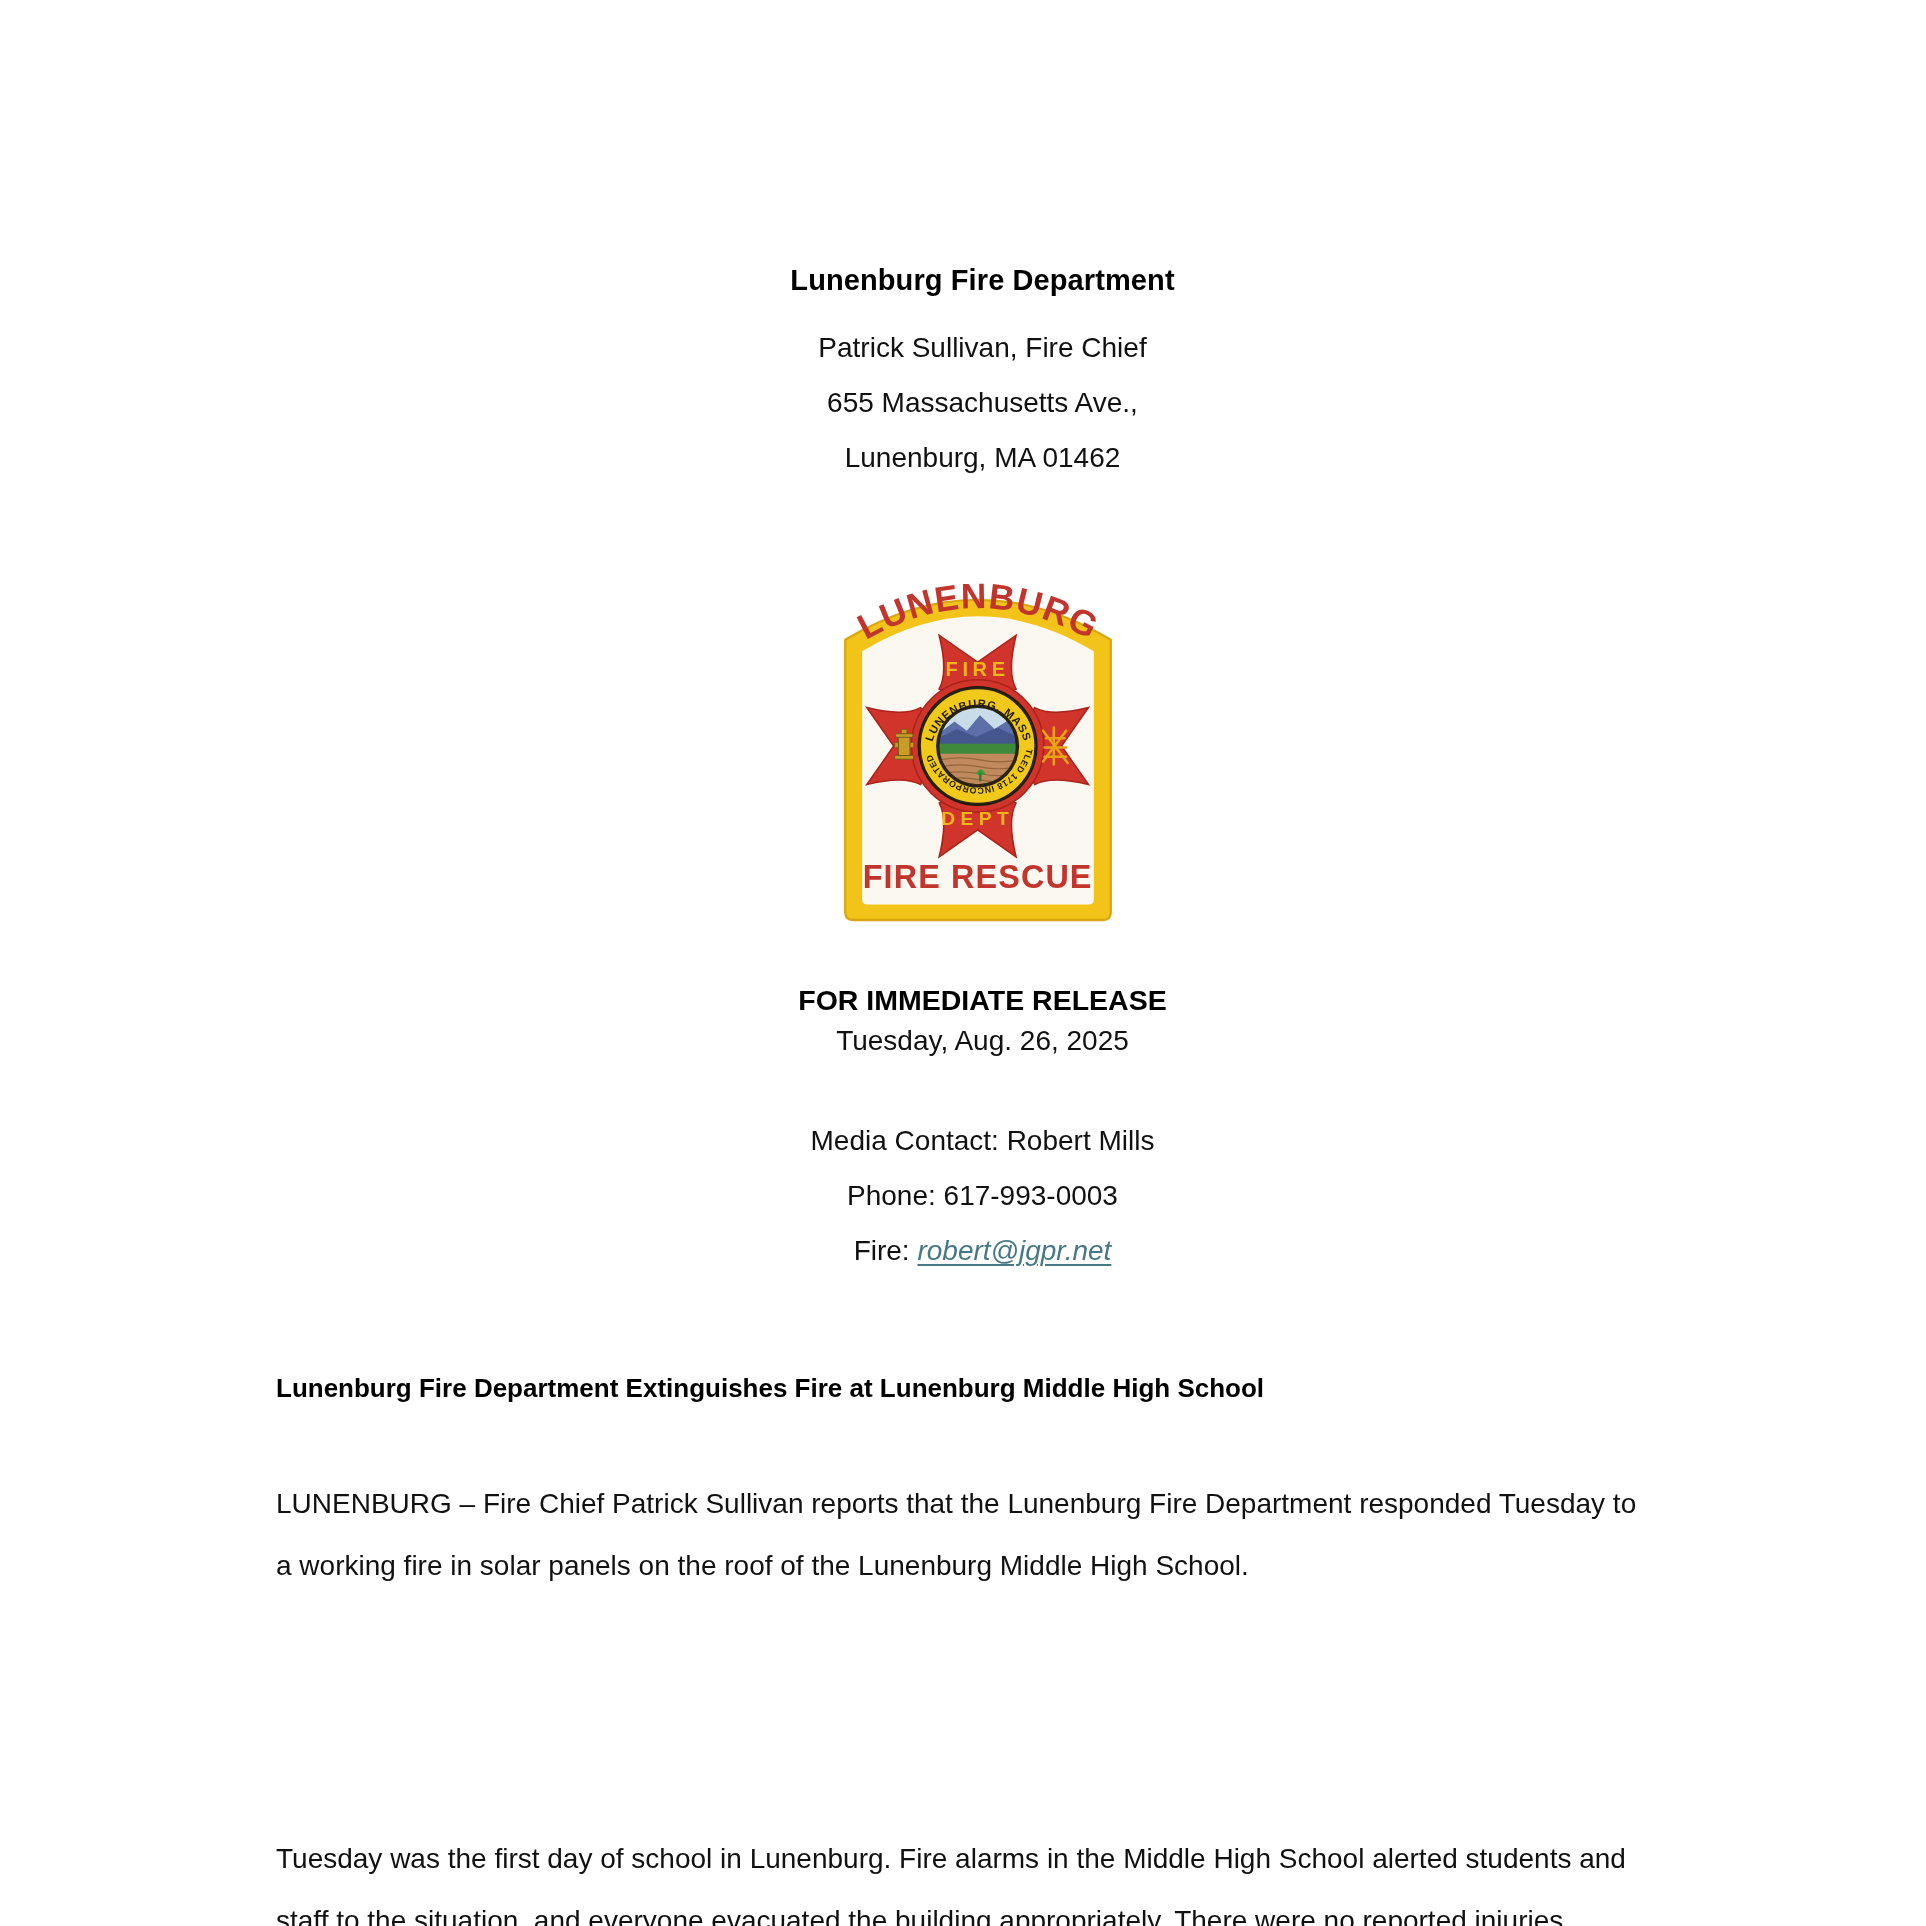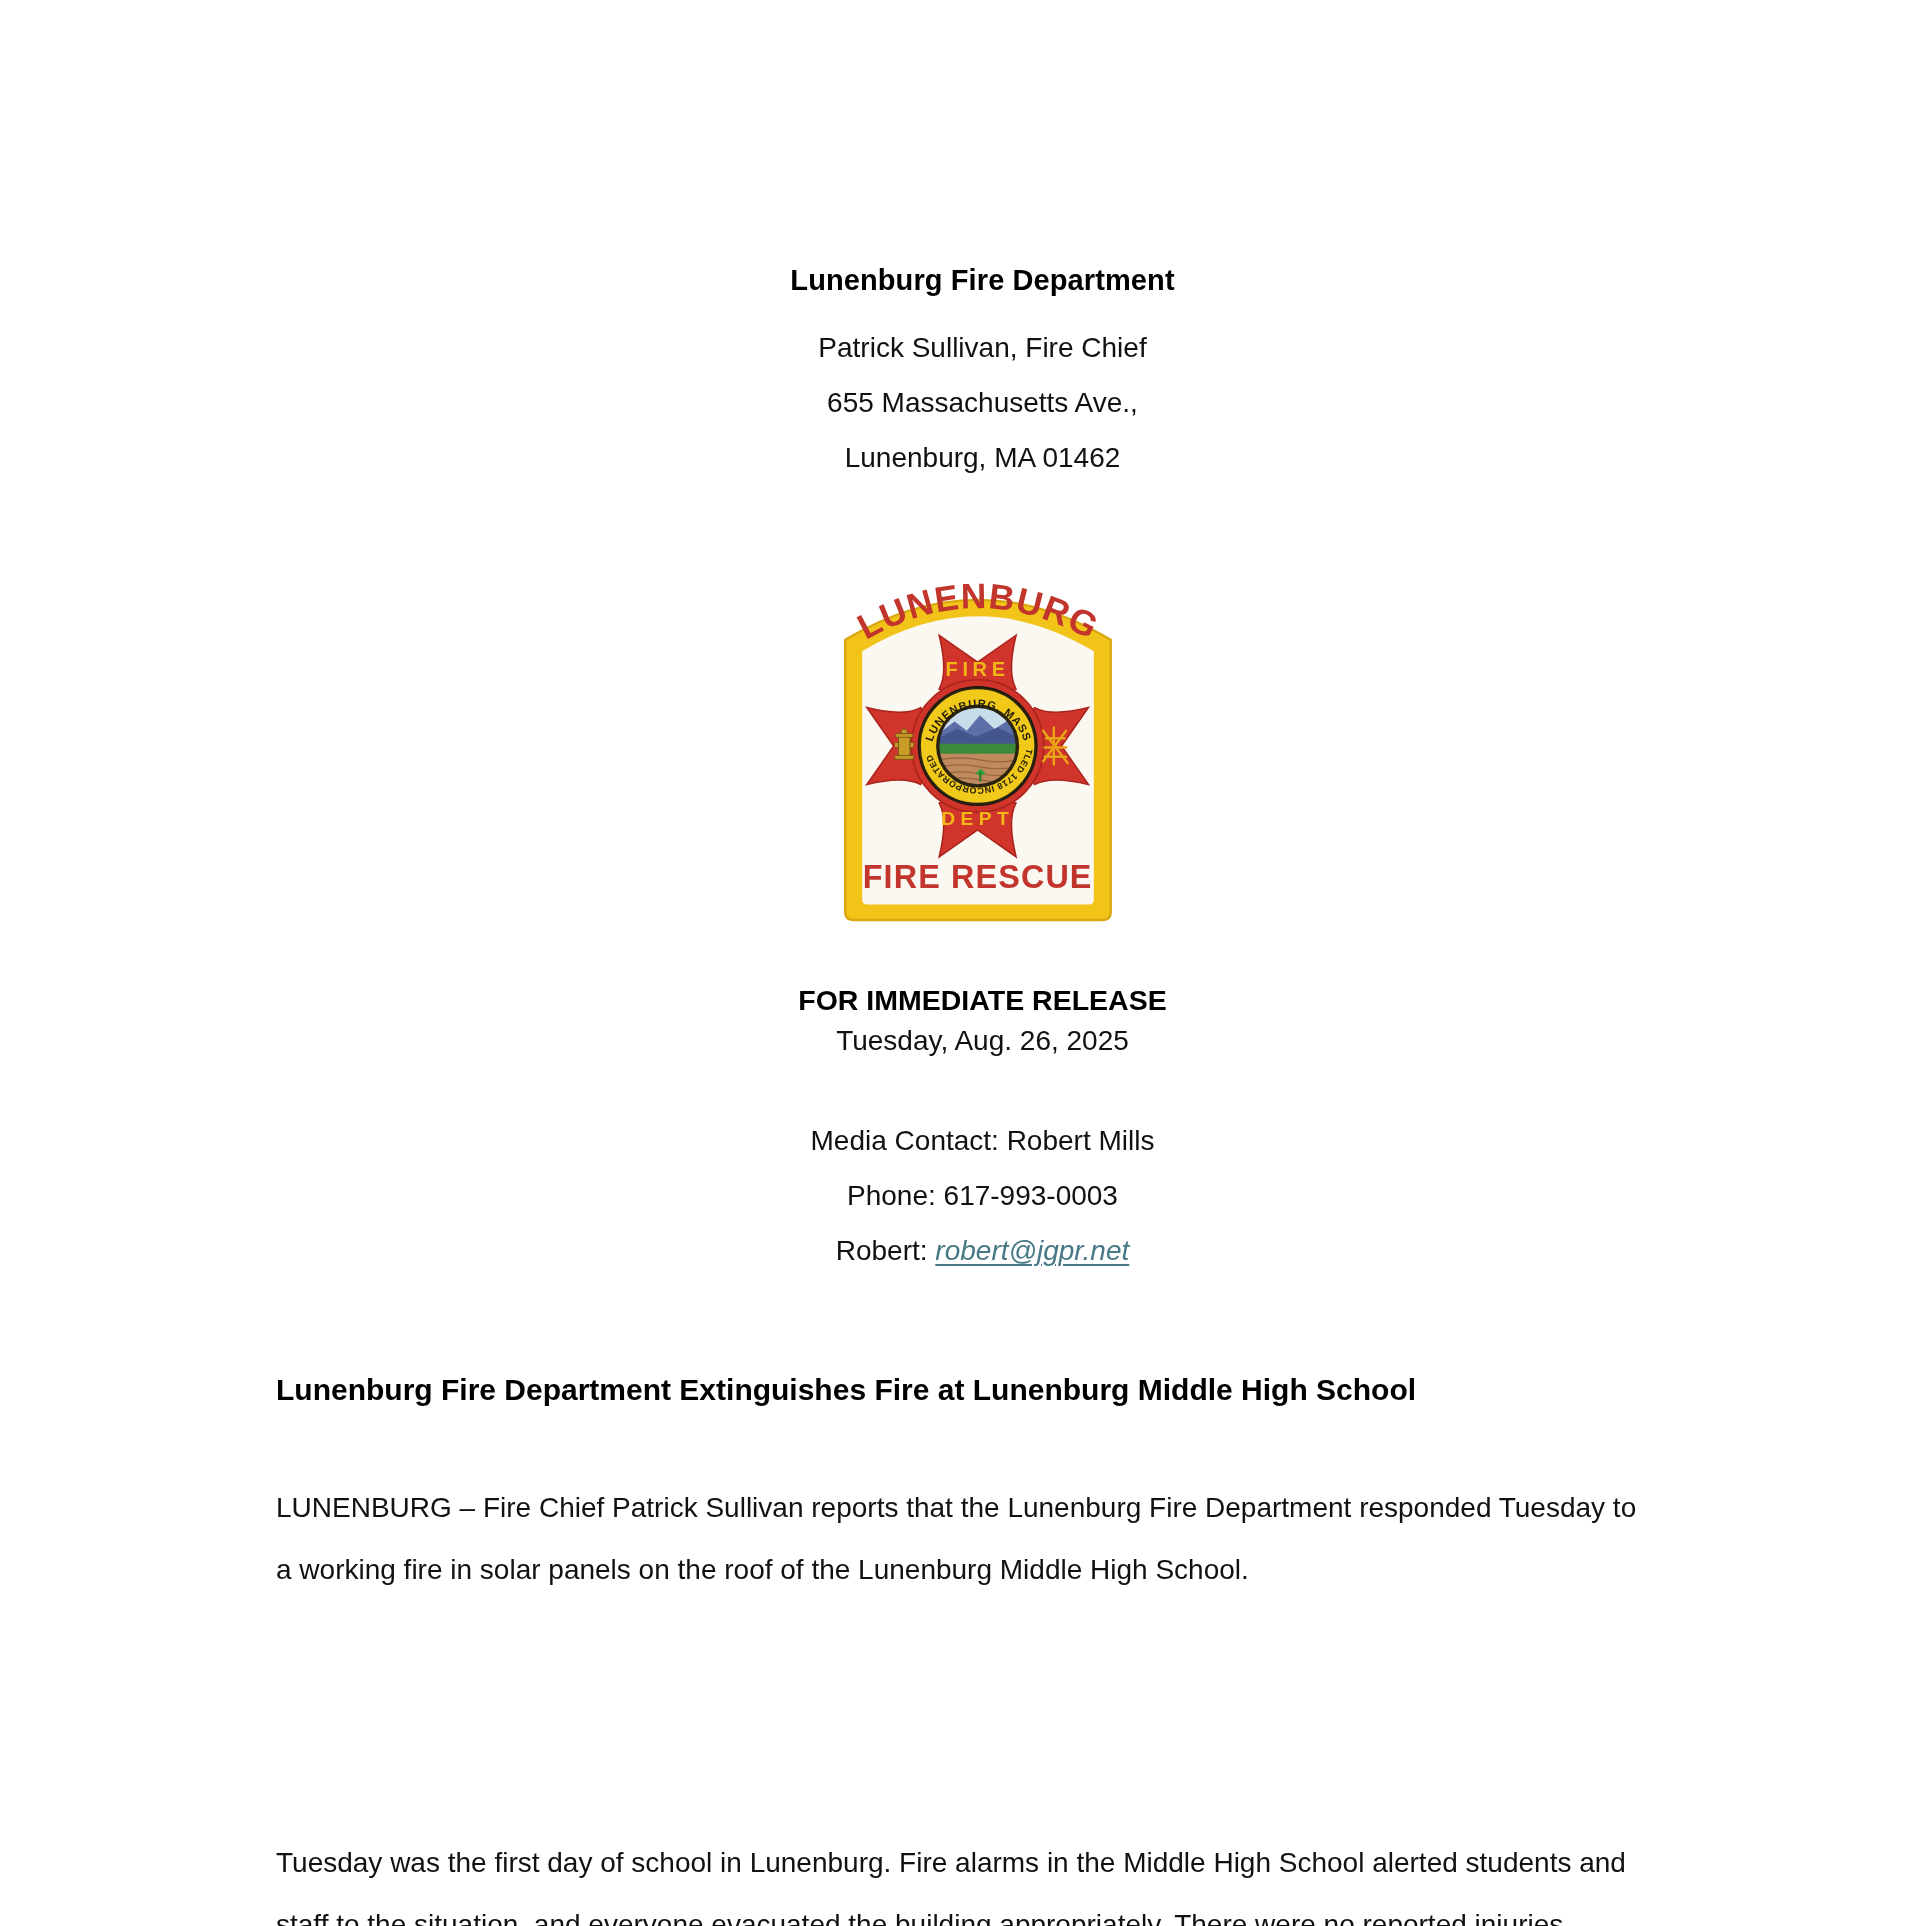--- a/index.html
+++ b/index.html
@@ -95,21 +95,21 @@
   }
 
   
   .body-col {
     position: absolute;
     left: 276px;
     top: 1375px;
     width: 1371px;
   }
   .headline {
-    font-size: 30px;
+    font-size: 26px;
     font-weight: bold;
     line-height: 1.0;
     color: #000;
     margin: 0;
   }
   .para {
     font-size: 28px;
     line-height: 62px;
     color: #111;
     margin: 0;
@@ -234,21 +234,21 @@
       <text x="202" y="440" font-family="Liberation Sans, sans-serif" font-size="42" font-weight="bold" fill="#C1352C" text-anchor="middle" letter-spacing="1.5">FIRE RESCUE</text>
     </svg>
   </div>
 
   <div class="release-block">
     <div class="release-head">FOR IMMEDIATE RELEASE</div>
     <div class="release-date">Tuesday, Aug. 26, 2025</div>
     <div class="media-block">
       <span class="media-line">Media Contact: Robert Mills</span>
       <span class="media-line">Phone: 617-993-0003</span>
-      <span class="media-line"><span>Robert: </span><a class="email-link" href="#">robert@jgpr.net</a></span>
+      <span class="media-line"><span>Fire: </span><a class="email-link" href="#">robert@jgpr.net</a></span>
     </div>
   </div>
 
   <div class="body-col">
     <p class="headline">Lunenburg Fire Department Extinguishes Fire at Lunenburg Middle High School</p>
 
     <div class="gap-1"></div>
 
     <p class="para">LUNENBURG – Fire Chief Patrick Sullivan reports that the Lunenburg Fire Department responded Tuesday to a working fire in solar panels on the roof of the Lunenburg Middle High School.</p>
 

